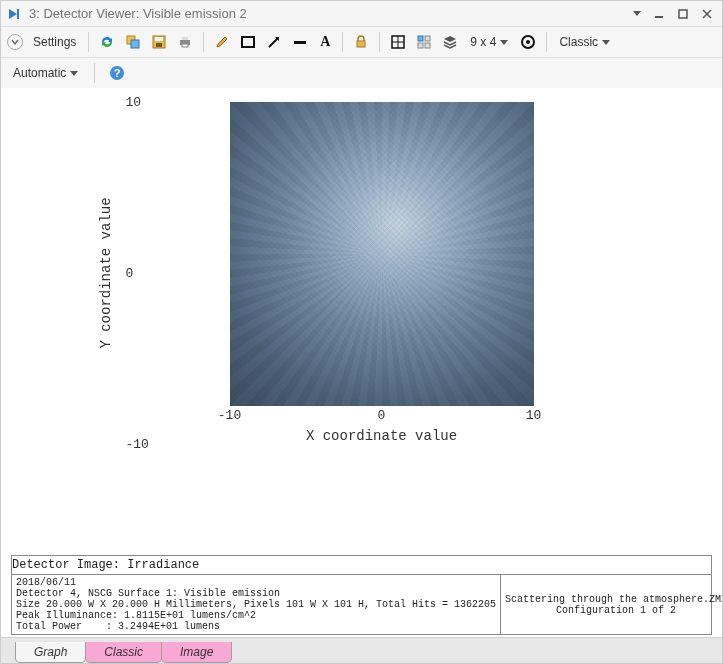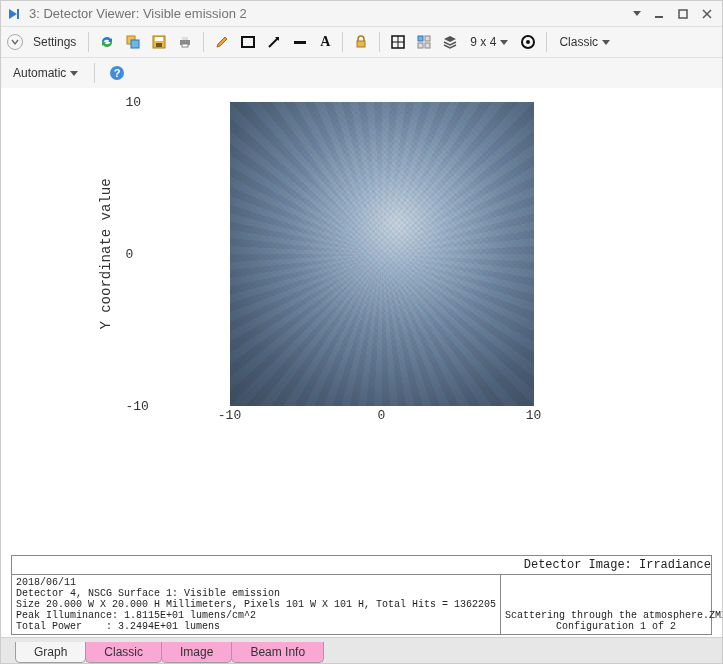--- a/index.html
+++ b/index.html
@@ -155,46 +155,48 @@
   }
   .info-panel {
     border: 1px solid #888;
     background: #fff;
     margin-top: 6px;
     font-family: "Consolas","Courier New",monospace;
     font-size: 10px;
     color:#222;
   }
   .info-title {
-    text-align:right;
+    text-align:left;
     border-bottom:1px solid #888;
     font-size:12px;
     padding:2px 0;
   }
   .info-body {
     display:flex;
+    align-items:center;
   }
   .info-left {
     flex:1; padding:2px 4px; border-right:1px solid #888;
     white-space:pre;
   }
   .info-right {
     width: 240px;
     display:flex; flex-direction:column; justify-content:flex-end;
     text-align:center;
     padding:2px 4px;
     white-space:pre;
   }
   .tabbar {
     height: 26px;
     display:flex;
     align-items:flex-end;
     padding: 0 14px;
     background:#e7e7e7;
     border-top:1px solid #d0d0d0;
+    font-style:italic;
   }
   .tab {
     padding: 3px 18px;
     border:1px solid #9e9e9e;
     border-top:none;
     background:#f9a8d4;
     margin-right:-1px;
     border-radius:0 0 5px 5px;
     cursor:pointer;
     font-size:12px;
@@ -378,20 +380,21 @@
 
         <div style="position:relative;width:304px;margin:0 auto;">
           <div class="detector-img">
             <div class="noise"></div>
           </div>
           <div class="xtick" style="left:0%;">-10</div>
           <div class="xtick" style="left:50%;">0</div>
           <div class="xtick" style="left:100%;">10</div>
         </div>
 
+        <div class="xlabel">X coordinate value</div>
       </div>
     </div>
 
     <div class="info-panel">
       <div class="info-title">Detector Image: Irradiance</div>
       <div class="info-body">
         <div class="info-left"><span>2018/06/11</span>
 <span>Detector 4, NSCG Surface 1: Visible emission</span>
 <span>Size 20.000 W X 20.000 H Millimeters, Pixels 101 W X 101 H, Total Hits = 1362205</span>
 <span>Peak Illuminance: 1.8115E+01 lumens/cm^2</span>
@@ -399,16 +402,15 @@
         <div class="info-right"><span>Scattering through the atmosphere.ZMX</span>
 <span>Configuration 1 of 2</span></div>
       </div>
     </div>
   </div>
 
   <div class="tabbar">
     <div class="tab active">Graph</div>
     <div class="tab">Classic</div>
     <div class="tab">Image</div>
-    <div class="tab">Beam Info</div>
   </div>
 
 </div>
 
 </body></html>

